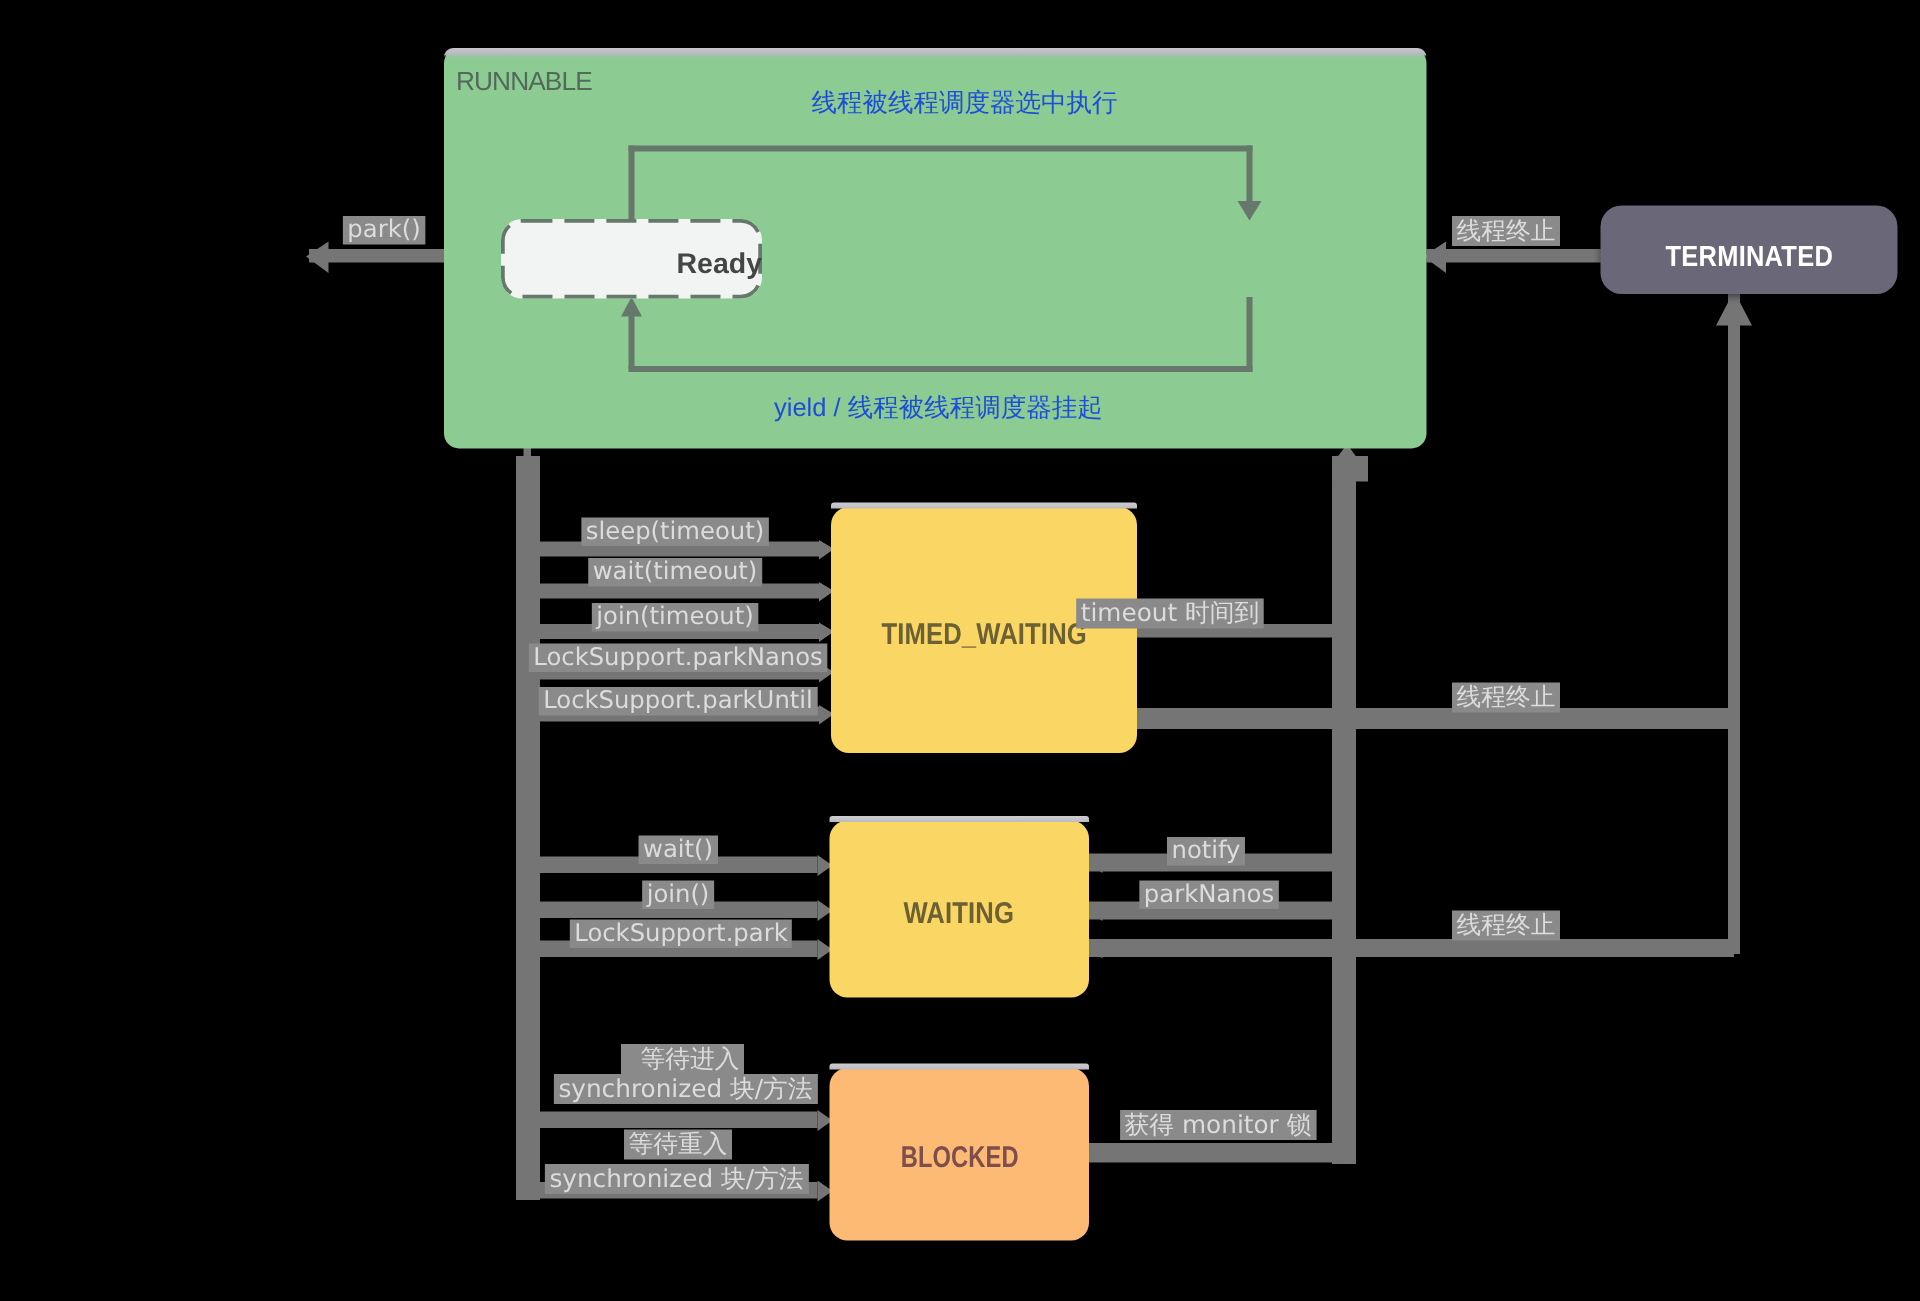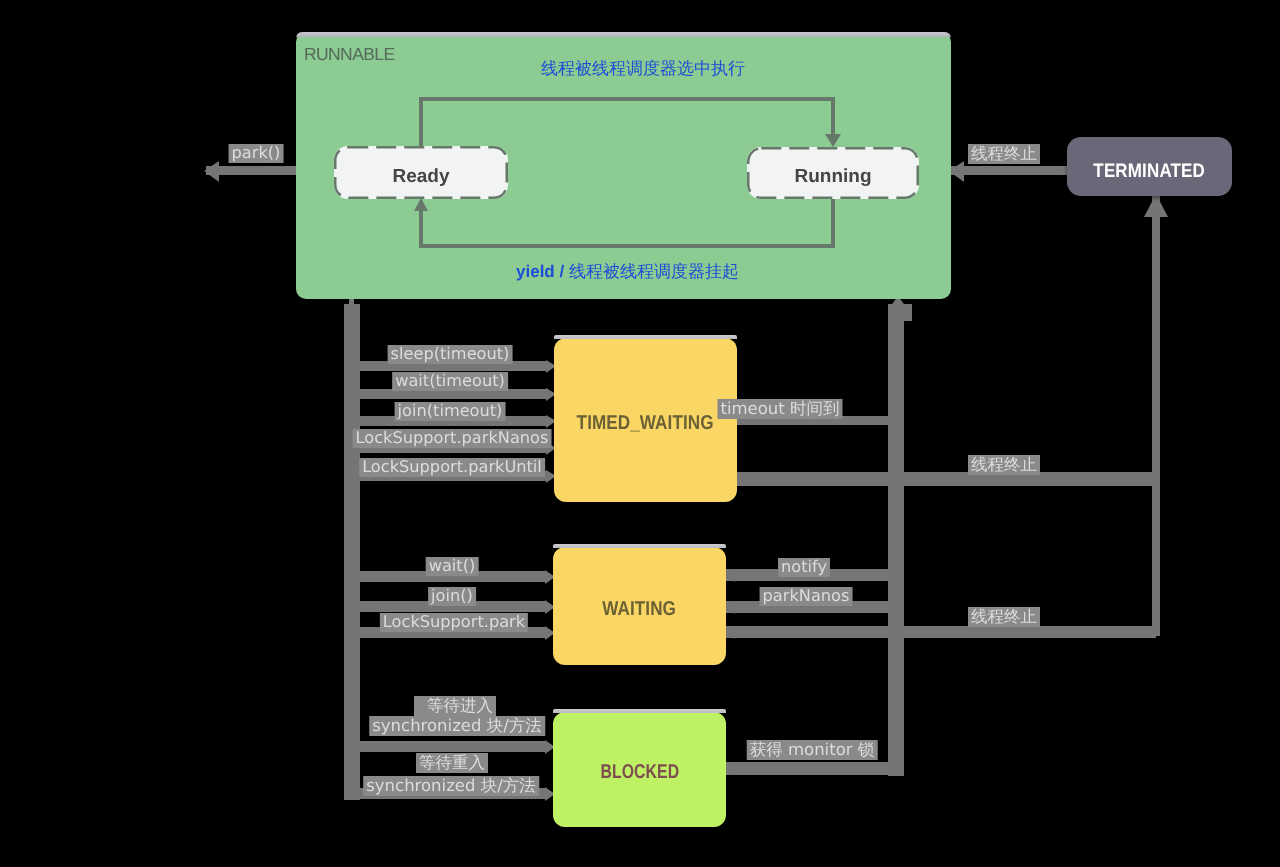--- a/index.html
+++ b/index.html
@@ -20,45 +20,45 @@
   #runnable-inner{z-index:3;}
   .substate{z-index:4;}
   .elabel{z-index:6;}
 
   #n-new::before,#n-terminated::before{display:none;}
   #n-new{left:36px;top:137px;width:170px;height:57px;background:#6a6878;border-radius:14px;
          box-shadow:0 2px 4px rgba(0,0,0,.45);}
   #n-new span{color:#fff;font-weight:bold;font-size:19.5px;letter-spacing:0.4px;
               position:relative;top:5px;transform:scaleX(.9);}
 
-  #n-terminated{left:1067px;top:137px;width:165px;height:59px;background:#6a6878;border-radius:14px;
+  #n-terminated{left:1067px;top:137px;width:198px;height:59px;background:#6a6878;border-radius:14px;
          box-shadow:0 2px 4px rgba(0,0,0,.45);}
   #n-terminated span{color:#fff;font-weight:bold;font-size:19.5px;letter-spacing:0.2px;
               position:relative;top:5px;transform:scaleX(.87);}
 
   #n-runnable{left:296px;top:32px;width:655px;height:267px;background:#8ccb92;
          border-radius:10px;display:block;}
   #runnable-title{position:absolute;left:8px;top:12px;color:#53695a;font-weight:normal;
          font-size:17.5px;letter-spacing:-0.6px;}
   .rnote{position:absolute;color:#1d4ed8;font-size:17px;white-space:nowrap;}
   #rnote-top{left:245px;top:26px;}
   #rnote-bottom{left:220px;top:229px;}
-  #rnote-bottom b{font-weight:bold;font-style:normal;margin-top:36px;}
+  #rnote-bottom b{font-weight:normal;font-style:normal;margin-top:36px;}
 
   .substate{position:absolute;box-sizing:border-box;background:#f2f4f3;
             border-radius:14px;
-            display:flex;align-items:center;justify-content:center;}
+            display:flex;align-items:center;justify-content:flex-end;}
   .substate svg{position:absolute;left:0;top:0;width:100%;height:100%;overflow:visible;}
   .substate span{color:#454545;font-weight:bold;font-size:19px;position:relative;top:4px;}
   #n-ready{left:334px;top:146px;width:174px;height:53px;}
   #n-running{left:747px;top:147px;width:172px;height:52px;}
 
-  #n-timed{left:554px;top:338px;width:183px;height:164px;background:#fad664;}
+  #n-timed{left:554px;top:338px;width:204px;height:164px;background:#fad664;}
   #n-waiting{left:553px;top:547px;width:173px;height:118px;background:#fad664;}
-  #n-blocked{left:553px;top:712px;width:173px;height:115px;background:#bef264;}
+  #n-blocked{left:553px;top:712px;width:173px;height:115px;background:#fdba74;}
   #n-timed::before,#n-waiting::before,#n-blocked::before{top:-3px;height:4px;
         background:linear-gradient(#cdccd1,#bcbbc1);border-radius:2px 2px 0 0;}
   #n-timed span,#n-waiting span{color:#6b6134;font-weight:bold;font-size:20px;
         letter-spacing:0.1px;transform:scaleX(.855);position:relative;top:3px;}
   #n-blocked span{color:#7d4e4d;font-weight:bold;font-size:20px;
         letter-spacing:0.1px;transform:scaleX(.79);position:relative;top:3px;}
 
   .elabel{position:absolute;white-space:nowrap;color:#dcdcdd;
           font-family:"DejaVu Sans",sans-serif;font-size:16.2px;
           background:#8a8a8a;padding:1px 3px 2px 3px;line-height:16px;
@@ -139,26 +139,20 @@
     <div class="rnote" id="rnote-top">线程被线程调度器选中执行</div>
     <div class="rnote" id="rnote-bottom"><b>yield /</b> <span>线程被线程调度器挂起</span></div>
   </div>
 
   <div class="substate" id="n-ready">
     <svg viewBox="0 0 174 53">
       <rect x="1.25" y="1.25" width="171.5" height="50.5" rx="13" ry="13" fill="none" stroke="#66786b" stroke-width="2.5" stroke-dasharray="20 8"></rect>
     </svg>
     <span>Ready</span>
   </div>
-  <div class="substate" id="n-running">
-    <svg viewBox="0 0 172 52">
-      <rect x="1.25" y="1.25" width="169.5" height="49.5" rx="13" ry="13" fill="none" stroke="#66786b" stroke-width="2.5" stroke-dasharray="20 8"></rect>
-    </svg>
-    <span>Running</span>
-  </div>
 
   <div class="node" id="n-timed">
     <span>TIMED_WAITING</span>
   </div>
   <div class="node" id="n-waiting">
     <span>WAITING</span>
   </div>
   <div class="node" id="n-blocked">
     <span>BLOCKED</span>
   </div>

